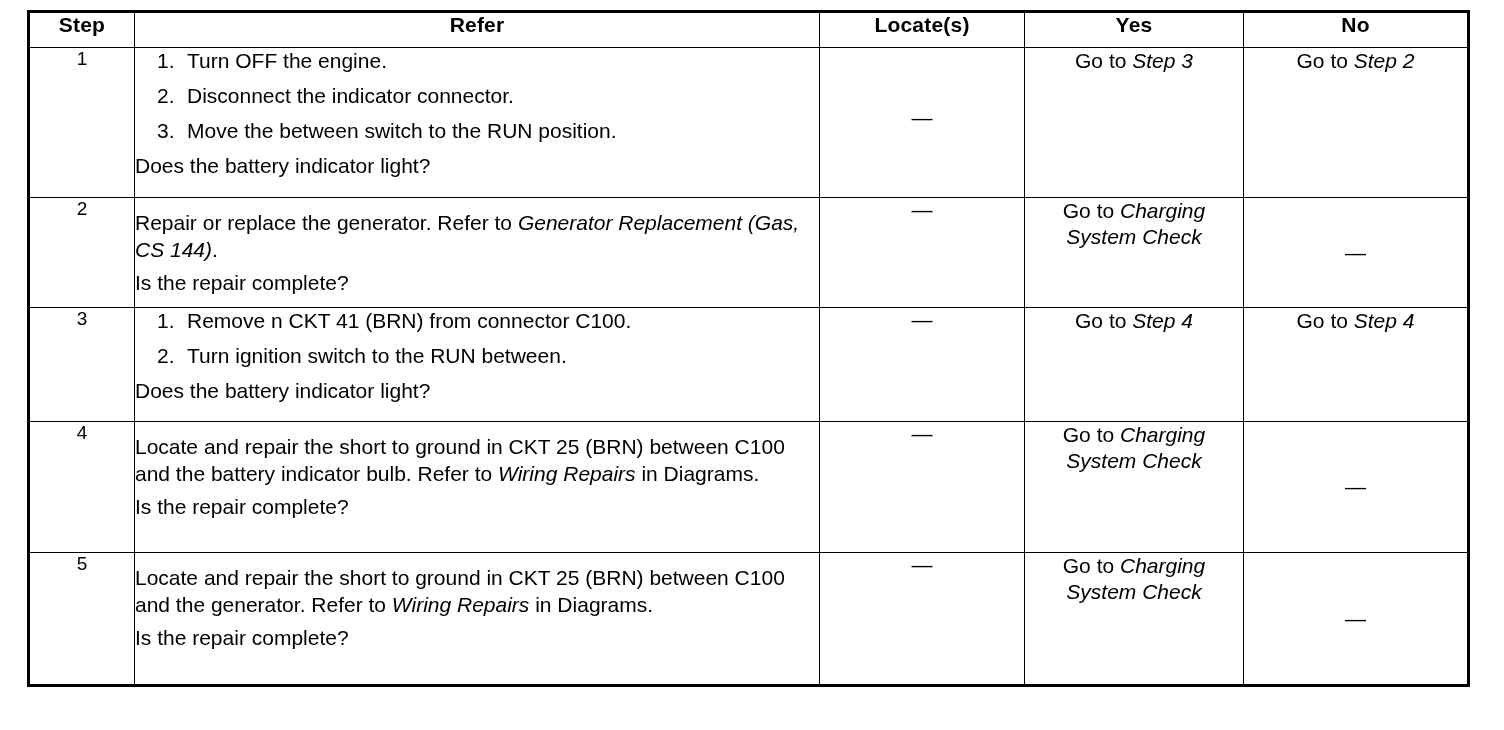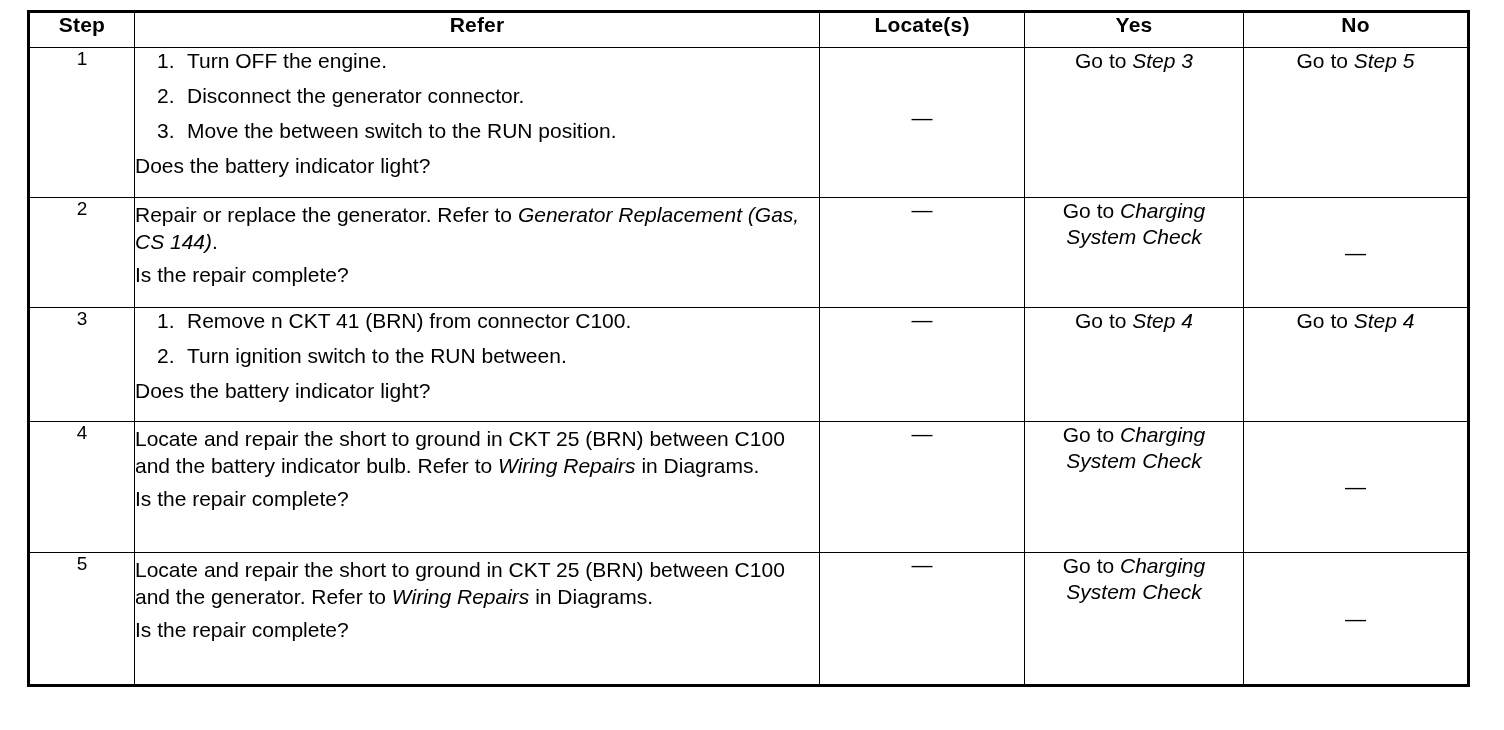--- a/index.html
+++ b/index.html
@@ -96,21 +96,21 @@
     align-items: baseline;
     margin: 0 0 8px 0;
     padding-left: 22px;
   }
   td.action .ol li .num {
     flex: 0 0 auto;
     width: 30px;
   }
   td.action .ol li .txt { flex: 1 1 auto; }
   td.action p.para {
-    margin: 4px 0 6px 0;
+    margin: 12px 0 6px 0;
   }
   td.action p.question {
     margin: 6px 0 0 0;
   }
   td.action .it { font-style: italic; }
 
   
   td.value {
     text-align: center;
     vertical-align: middle;
@@ -171,37 +171,37 @@
       <tr style="height:150px;">
         <td class="step">1</td>
         <td class="action">
           <ul class="ol">
             <li>
               <span class="num">1.</span>
               <span class="txt">Turn OFF the engine.</span>
             </li>
             <li>
               <span class="num">2.</span>
-              <span class="txt">Disconnect the generator connector.</span>
+              <span class="txt">Disconnect the indicator connector.</span>
             </li>
             <li>
               <span class="num">3.</span>
               <span class="txt">Move the between switch to the RUN position.</span>
             </li>
           </ul>
           <p class="question">Does the battery indicator light?</p>
         </td>
         <td class="value v-top">
           <span class="dash">—</span>
         </td>
         <td class="yn">
           <span class="goto-line"><span>Go to </span><span class="it">Step 3</span></span>
         </td>
         <td class="yn">
-          <span class="goto-line"><span>Go to </span><span class="it">Step 5</span></span>
+          <span class="goto-line"><span>Go to </span><span class="it">Step 2</span></span>
         </td>
       </tr>
 
       <tr style="height:110px;">
         <td class="step">2</td>
         <td class="action">
           <p class="para"><span>Repair or replace the generator. Refer to </span><span class="it">Generator Replacement (Gas, CS 144)</span><span>.</span></p>
           <p class="question">Is the repair complete?</p>
         </td>
         <td class="value">

